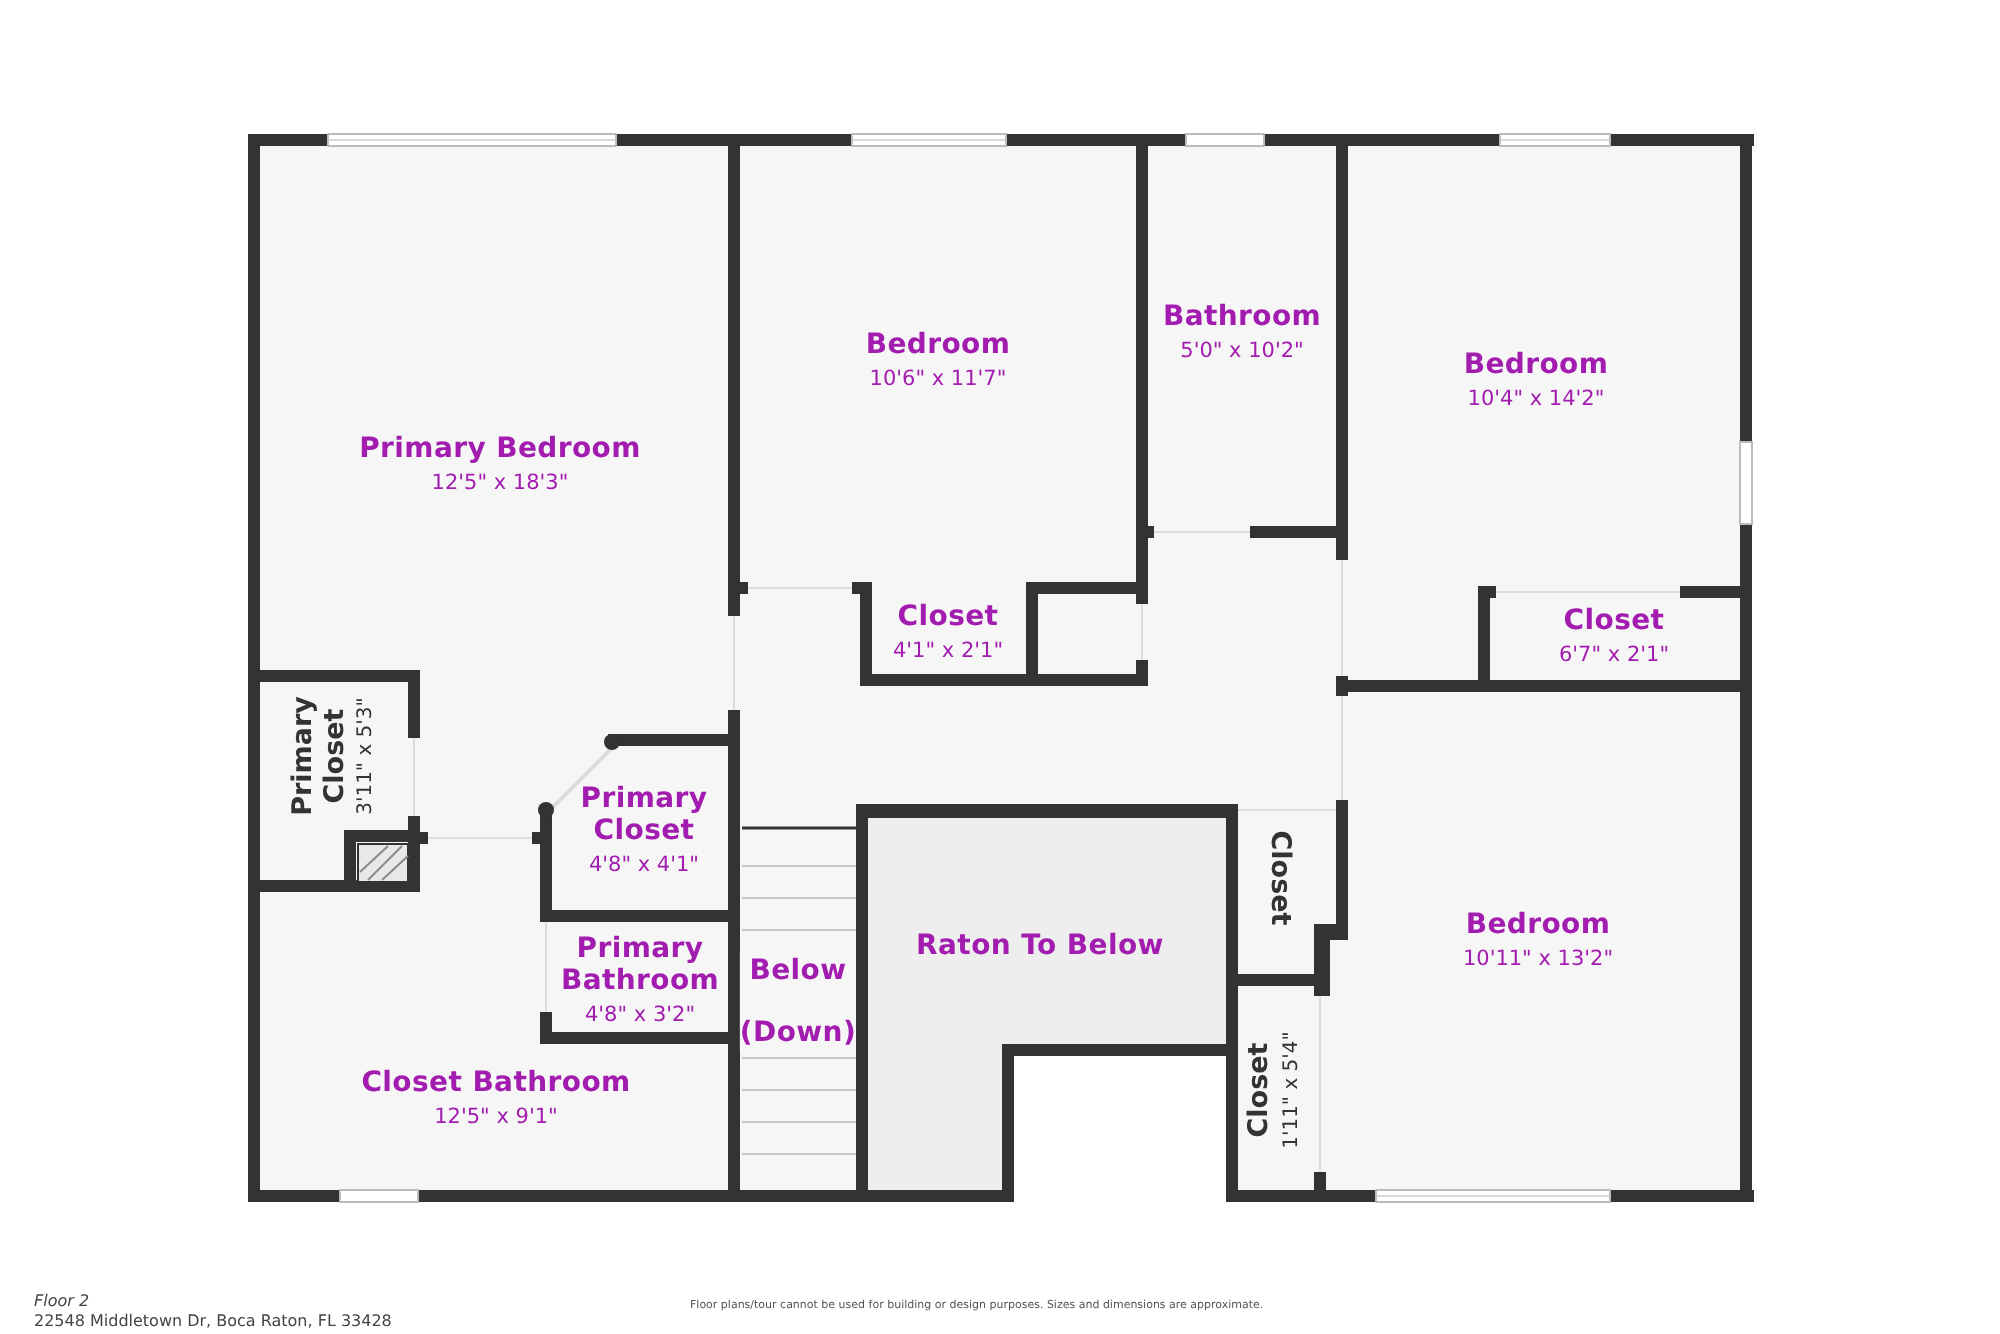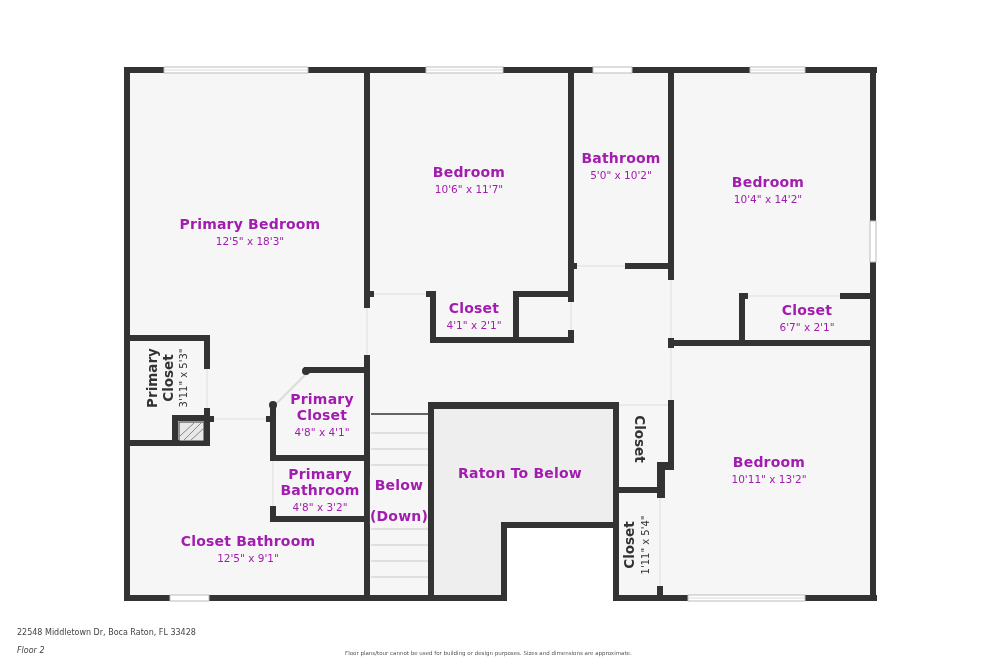--- a/index.html
+++ b/index.html
@@ -4,21 +4,21 @@
 <style>
   html,body{margin:0;padding:0;background:#ffffff;}
   body{width:1000px;height:667px;position:relative;overflow:hidden;font-family:"DejaVu Sans","Liberation Sans",sans-serif;}
   #plan{position:absolute;left:0;top:0;width:1000px;height:667px;}
   .lbl{position:absolute;text-align:center;color:#a21caf;transform:translate(-50%,-50%);white-space:nowrap;line-height:1.15;}
   .lbl .n{font-size:14px;font-weight:600;display:block;letter-spacing:0.2px;}
   .lbl .d{font-size:10.5px;display:block;margin-top:3px;}
   .rot{position:absolute;color:#333;text-align:center;white-space:nowrap;line-height:1.15;}
   .rot .n{font-size:13.5px;font-weight:600;display:block;}
   .rot .d{font-size:10px;display:block;margin-top:2px;}
-  .footer-addr{position:absolute;left:17px;top:628px;font-size:8px;color:#444;}
+  .footer-addr{position:absolute;left:17px;top:656px;font-size:8px;color:#444;}
   .footer-floor{position:absolute;left:17px;top:646px;font-size:8px;color:#444;font-style:italic;}
   .footer-disc{position:absolute;left:345px;top:650px;font-size:5.5px;color:#555;}
 </style>
 </head>
 <body>
 
 <svg id="plan" viewBox="0 0 1000 667" xmlns="http://www.w3.org/2000/svg">
 
   <g fill="#f6f6f6">
     <rect x="128" y="70" width="744" height="527"></rect>

